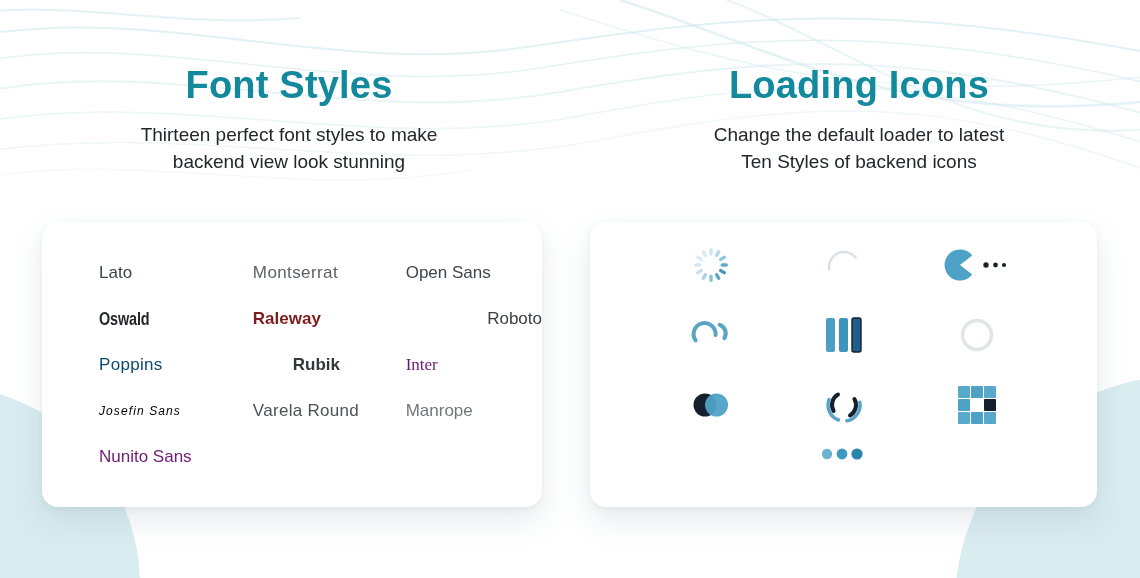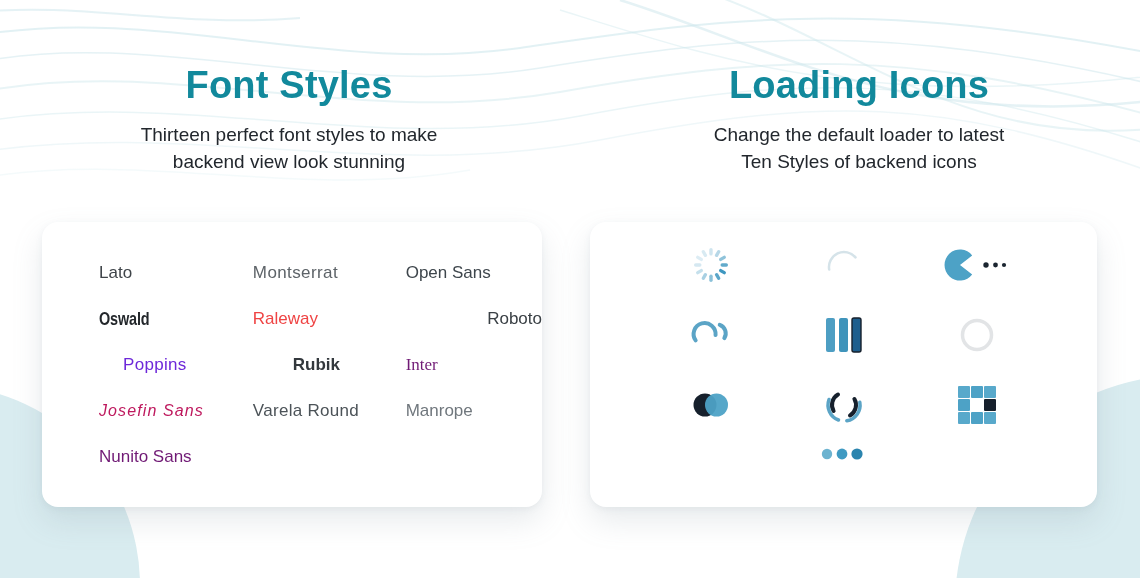--- a/index.html
+++ b/index.html
@@ -36,25 +36,25 @@
   .card-loaders{ left:590px; width:507px; }
 
   
   .font-grid{ display:flex; padding:28px 0 0 57px; }
   .font-colm{ display:grid; grid-auto-rows:46px; align-items:center; }
   .font-colm.c1{ width:158px; } .font-colm.c2{ width:157px; } .font-colm.c3{ width:140px; }
   .fname{ font-size:17px; }
   .f-lato{ color:#3f4449; }
   .f-oswald{ color:#23272b; font-weight:700; font-size:19px; display:inline-block;
              transform:scaleX(.76); transform-origin:left center; letter-spacing:-.2px; }
-  .f-poppins{ color:#6d28d9; letter-spacing:.3px;margin-left:24px; }
-  .f-josefin{ color:#be185d; font-weight:300; font-style:italic; letter-spacing:1.1px; font-size:16px; }
+  .f-poppins{ color:#0c4a6e; letter-spacing:.3px; }
+  .f-josefin{ color:#000000; font-weight:300; font-style:italic; letter-spacing:1.1px; font-size:12px; }
   .f-nunito{ color:#701a75; }
   .f-montserrat{ color:#5d6368; letter-spacing:.4px; }
-  .f-raleway{ color:#ef4444; font-weight:400; }
+  .f-raleway{ color:#7f1d1d; font-weight:700; }
   .f-rubik{ color:#33383d; font-weight:600;margin-left:40px; }
   .f-varela{ color:#4c5358; letter-spacing:.3px; }
   .f-opensans{ color:#3e464c; }
   .f-roboto{ color:#3a4045;text-align:right; }
   .f-inter{ color:#701a75;font-family:Liberation Serif, serif; }
   .f-manrope{ color:#70777d; }
 
   
   .loader-grid{
     width:399px; margin:8px auto 0 auto;

